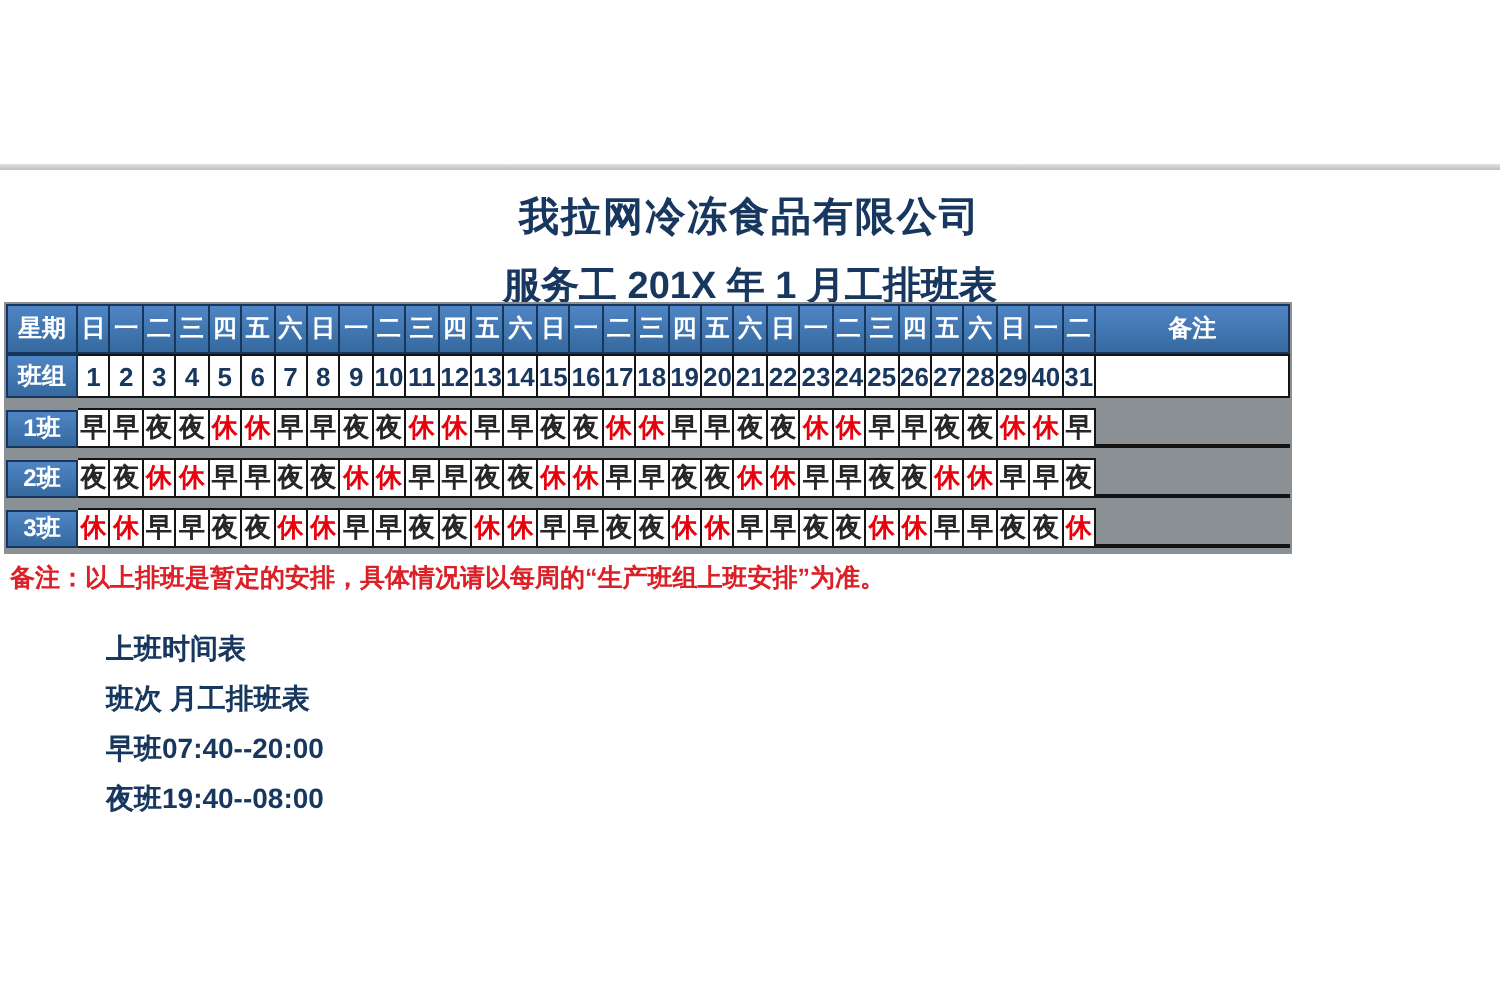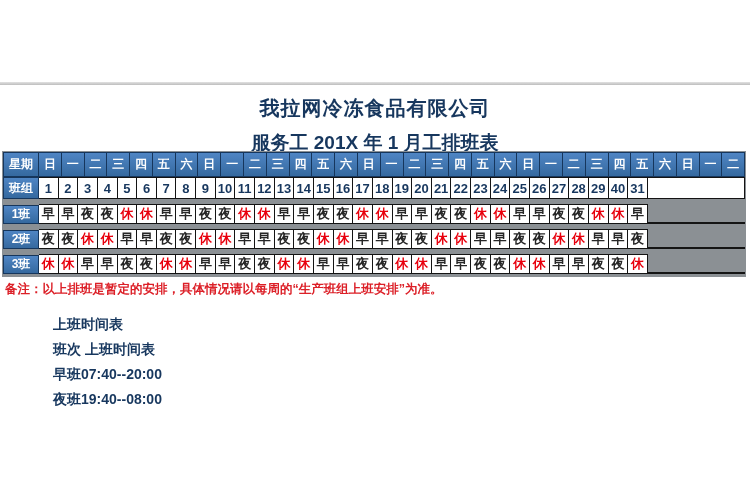--- a/index.html
+++ b/index.html
@@ -19,21 +19,21 @@
     text-align: center; font-size: 20px; font-weight: bold;
     color: var(--navy, #17375E); letter-spacing: 1px;
   }
   .subtitle {
     position: absolute; top: 130px; left: 0; width: 750px;
     text-align: center; font-size: 19px; font-weight: bold;
     color: var(--navy, #17375E);
     text-decoration: underline; text-underline-offset: 3px;
   }
   .schedule {
-    position: absolute; left: 2px; top: 151px; width: 744px;
+    position: absolute; left: 2px; top: 151px; width: 644px;
     background: var(--table-gap-gray, #8B9094);
     padding: 1px 1px 3px 1px;
   }
   .trow { display: flex; }
   .trow.head   { height: 25px; }
   .trow.dates  { height: 22px; }
   .trow.shifts { height: 21px; margin-top: 4px; align-items: flex-end; }
   .c {
     display: flex; align-items: center; justify-content: center;
     font-weight: bold; overflow: hidden; white-space: nowrap;
@@ -115,20 +115,21 @@
       <div class="c day">日</div>
       <div class="c day">一</div>
       <div class="c day">二</div>
       <div class="c day">三</div>
       <div class="c day">四</div>
       <div class="c day">五</div>
       <div class="c day">六</div>
       <div class="c day">日</div>
       <div class="c day">一</div>
       <div class="c day">二</div>
+      <div class="c remark-h">备注</div>
     </div>
     <div class="trow dates">
       <div class="c lbl">班组</div>
       <div class="c num">1</div>
       <div class="c num">2</div>
       <div class="c num">3</div>
       <div class="c num">4</div>
       <div class="c num">5</div>
       <div class="c num">6</div>
       <div class="c num">7</div>
@@ -261,15 +262,15 @@
       <div class="c shift">夜</div>
       <div class="c shift">夜</div>
       <div class="c shift rest">休</div>
       <div class="c remark"></div>
     </div>
   </div>
 
 <div class="note">备注：以上排班是暂定的安排，具体情况请以每周的“生产班组上班安排”为准。</div>
 
 <div class="navy-line tt-heading">上班时间表</div>
-<div class="navy-line tt-columns">班次 上班时间表</div>
+<div class="navy-line tt-columns">班次 月工排班表</div>
 <div class="navy-line tt-row1">早班07:40--20:00</div>
 <div class="navy-line tt-row2">夜班19:40--08:00</div>
 
 </body></html>

